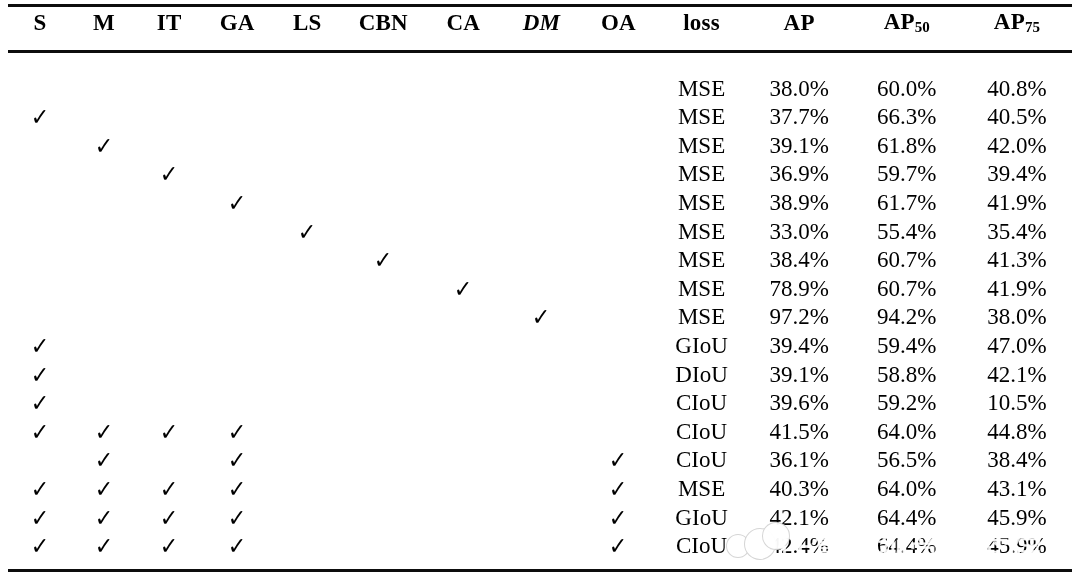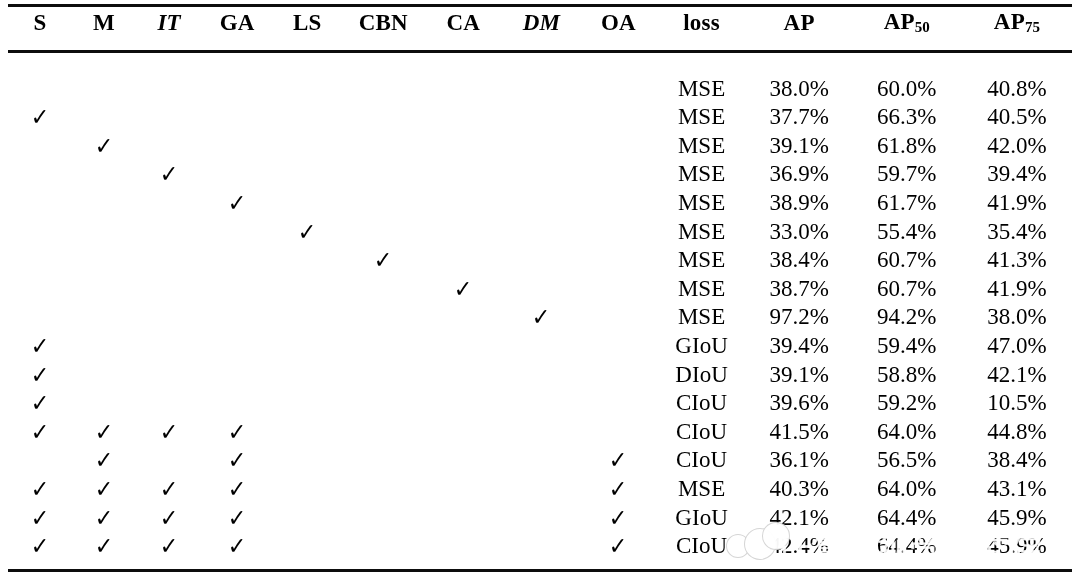--- a/index.html
+++ b/index.html
@@ -70,21 +70,21 @@
   .check {
     font-size: 24px;
     line-height: 1;
     font-family: "DejaVu Sans", sans-serif;
     display: inline-block;
     transform: translateY(1px) scaleX(0.92);
   }
 
   th.c-s,  td.c-s  { width: 64px; }
   th.c-m,  td.c-m  { width: 64px; }
-  th.c-it, td.c-it { width: 66px; font-style: italic; }
+  th.c-it, td.c-it { width: 66px; }
   th.c-ga, td.c-ga { width: 70px; }
   th.c-ls, td.c-ls { width: 70px; }
   th.c-cbn,td.c-cbn{ width: 82px; }
   th.c-ca, td.c-ca { width: 78px; }
   th.c-dm, td.c-dm { width: 78px; font-style: italic; }
   th.c-oa, td.c-oa { width: 76px; }
   th.c-loss,td.c-loss{ width: 90px; }
   th.c-ap, td.c-ap { width: 105px; }
   th.c-ap50,td.c-ap50{ width: 110px; }
   th.c-ap75,td.c-ap75{ width: 110px; }
@@ -283,21 +283,21 @@
           <td class="c-s"></td>
           <td class="c-m"></td>
           <td class="c-it"></td>
           <td class="c-ga"></td>
           <td class="c-ls"></td>
           <td class="c-cbn"></td>
           <td class="c-ca"><span class="check">✓</span></td>
           <td class="c-dm"></td>
           <td class="c-oa"></td>
           <td class="c-loss">MSE</td>
-          <td class="c-ap bold">38.7%</td>
+          <td class="c-ap bold">78.9%</td>
           <td class="c-ap50 bold">60.7%</td>
           <td class="c-ap75 bold">41.9%</td>
         </tr>
         <tr>
           <td class="c-s"></td>
           <td class="c-m"></td>
           <td class="c-it"></td>
           <td class="c-ga"></td>
           <td class="c-ls"></td>
           <td class="c-cbn"></td>

